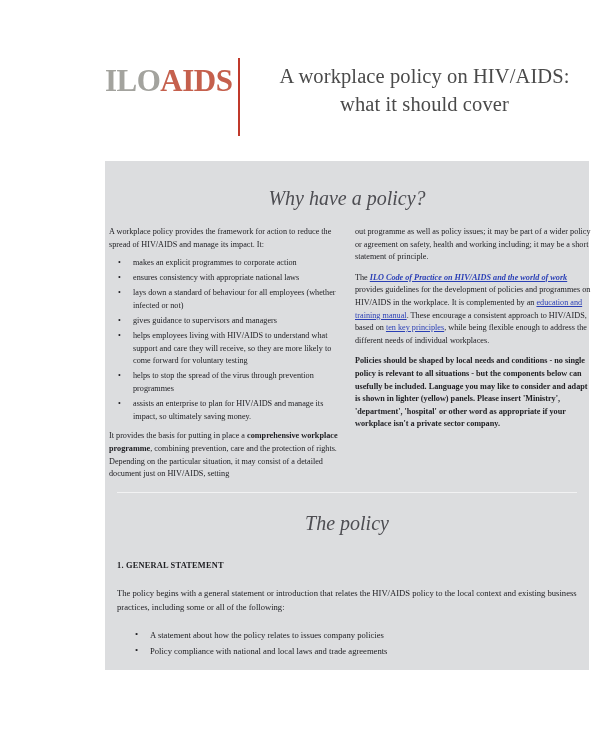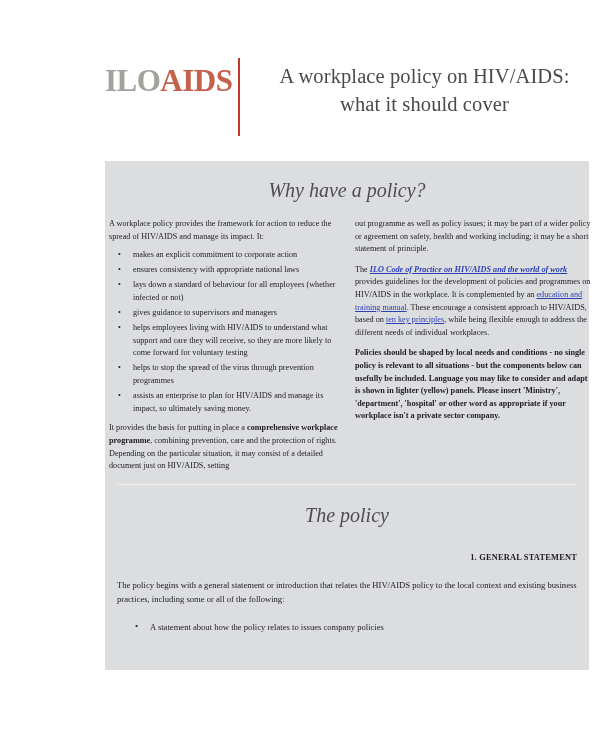--- a/index.html
+++ b/index.html
@@ -77,21 +77,21 @@
   }
 
   .section-heading {
     text-align: center;
     font-style: italic;
     font-size: 20px;
     line-height: 24px;
     color: #4d4d52;
     font-family: "Liberation Serif", "DejaVu Serif", serif;
   }
-  .section-heading.why { padding-top: 17px; }
+  .section-heading.why { padding-top: 25px; }
   .section-heading.policy { padding-top: 18px; }
 
   .columns {
     display: flex;
     padding: 16px 12px 0 4px;
     box-sizing: border-box;
   }
   .col {
     width: 238px;
     flex: 0 0 238px;
@@ -146,21 +146,20 @@
     box-sizing: border-box;
     font-size: 8.6px;
     line-height: 13.4px;
     color: #222226;
   }
   .subheading {
     font-weight: bold;
     font-size: 8.4px;
     margin-top: 24px;
     letter-spacing: 0.2px;
-    text-align: right;
   }
   .policy-body p.intro {
     margin: 15px 0 0 0;
   }
   .policy-body ul {
     margin: 15px 0 0 0;
     padding: 0 0 0 18px;
     list-style: none;
   }
   .policy-body ul li {
@@ -192,21 +191,21 @@
 
   <div class="panel">
 
     <div class="section-heading why">Why have a policy?</div>
 
     <div class="columns">
 
       <div class="col left">
         <p class="tight">A workplace policy provides the framework for action to reduce the spread of HIV/AIDS and manage its impact. It:</p>
         <ul>
-          <li>makes an explicit commitment to corporate action</li>
+          <li>makes an explicit programmes to corporate action</li>
           <li>ensures consistency with appropriate national laws</li>
           <li>lays down a standard of behaviour for all employees (whether infected or not)</li>
           <li>gives guidance to supervisors and managers</li>
           <li>helps employees living with HIV/AIDS to understand what support and care they will receive, so they are more likely to come forward for voluntary testing</li>
           <li>helps to stop the spread of the virus through prevention programmes</li>
           <li>assists an enterprise to plan for HIV/AIDS and manage its impact, so ultimately saving money.</li>
         </ul>
         <p><span>It provides the basis for putting in place a </span><b>comprehensive workplace programme</b><span>, combining prevention, care and the protection of rights. Depending on the particular situation, it may consist of a detailed document just on HIV/AIDS, setting</span></p>
       </div>
 
@@ -220,17 +219,18 @@
 
     <div class="hr"></div>
 
     <div class="section-heading policy">The policy</div>
 
     <div class="policy-body">
       <div class="subheading">1. GENERAL STATEMENT</div>
       <p class="intro">The policy begins with a general statement or introduction that relates the HIV/AIDS policy to the local context and existing business practices, including some or all of the following:</p>
       <ul>
         <li>A statement about how the policy relates to issues company policies</li>
+        <li>Policy compliance with national and local laws and trade agreements</li>
       </ul>
     </div>
 
   </div>
 </div>
 
 </body></html>

